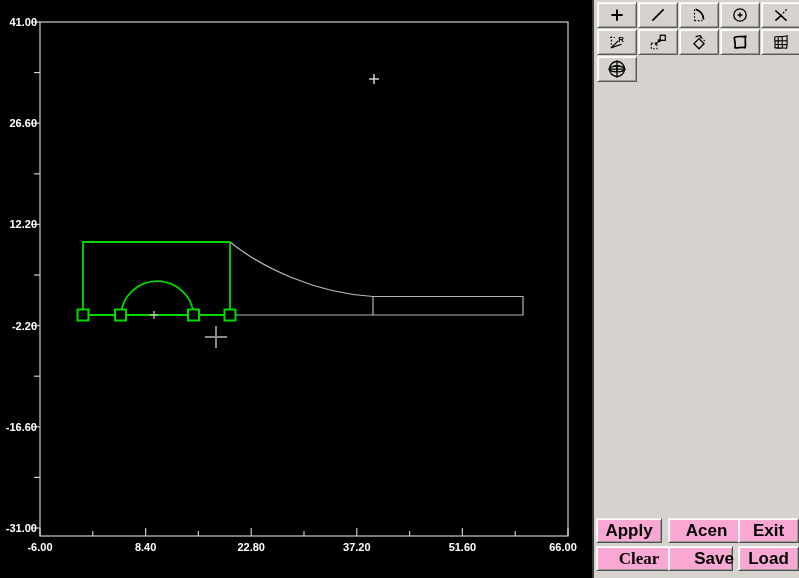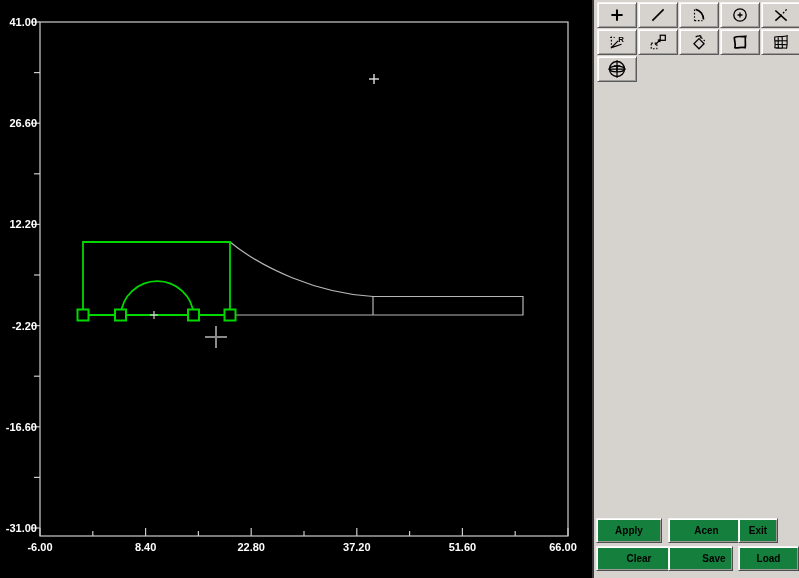--- a/index.html
+++ b/index.html
@@ -17,25 +17,25 @@
     background:#d6d3ce;border-left:2px solid #3a3a3a;box-sizing:border-box;
     font-size:11px;color:#000;
   }
   .tbtn{
     position:absolute;width:40px;height:26px;background:#d6d3ce;
     border:1px solid;border-color:#f4f3f1 #5a5a5a #5a5a5a #f4f3f1;
     box-shadow:inset 1px 1px 0 #ffffff, inset -1px -1px 0 #9c9a96;
     display:flex;align-items:center;justify-content:center;box-sizing:border-box;
   }
   .btn3d{
-    position:absolute;background:#15803d;
+    position:absolute;background:#f9a8d4;
     border:1px solid;border-color:#f4f3f1 #4e4e4e #4e4e4e #f4f3f1;
     box-shadow:inset 1px 1px 0 #ffffff, inset -1px -1px 0 #9c9a96;
     display:flex;align-items:center;justify-content:center;
-    font-weight:bold;font-size:10px;box-sizing:border-box;cursor:default;
+    font-weight:bold;font-size:17px;box-sizing:border-box;cursor:default;
   }
   .icon-svg{display:block;}
 </style>
 </head>
 <body>
 
 <div id="window">
 
   <div id="canvas">
     <svg width="592" height="578" viewBox="0 0 592 578">
@@ -188,18 +188,18 @@
       <svg class="icon-svg" width="20" height="20" viewBox="0 0 16 16">
         <circle cx="8" cy="8" r="6" stroke="#000" stroke-width="1.1" fill="none"></circle>
         <ellipse cx="8" cy="8" rx="6" ry="2.3" stroke="#000" stroke-width="1" fill="none"></ellipse>
         <path d="M8 1 V15 M1 8 H15" stroke="#000" stroke-width="1" fill="none"></path>
         <path d="M5.5 5.5 H10.5 M8 5 V10" stroke="#000" stroke-width="1" fill="none"></path>
         </svg>
     </div>
 
     <div class="btn3d" style="left:2px;top:518px;width:66px;height:25px;">Apply</div>
     <div class="btn3d" style="left:74px;top:518px;width:77px;height:25px;">Acen</div>
-    <div class="btn3d" style="left:144px;top:518px;width:40px;height:25px;">Exit</div>
-    <div class="btn3d" style="left:2px;top:546px;width:86px;height:25px;">Clear</div>
+    <div class="btn3d" style="left:144px;top:518px;width:61px;height:25px;">Exit</div>
+    <div class="btn3d" style="left:2px;top:546px;width:86px;height:25px;font-family:Liberation Serif, serif;">Clear</div>
     <div class="btn3d" style="left:74px;top:546px;width:65px;height:25px;padding-left:27px;">Save</div>
     <div class="btn3d" style="left:144px;top:546px;width:61px;height:25px;text-align:center;">Load</div>
   </div>
 </div>
 
 </body></html>

